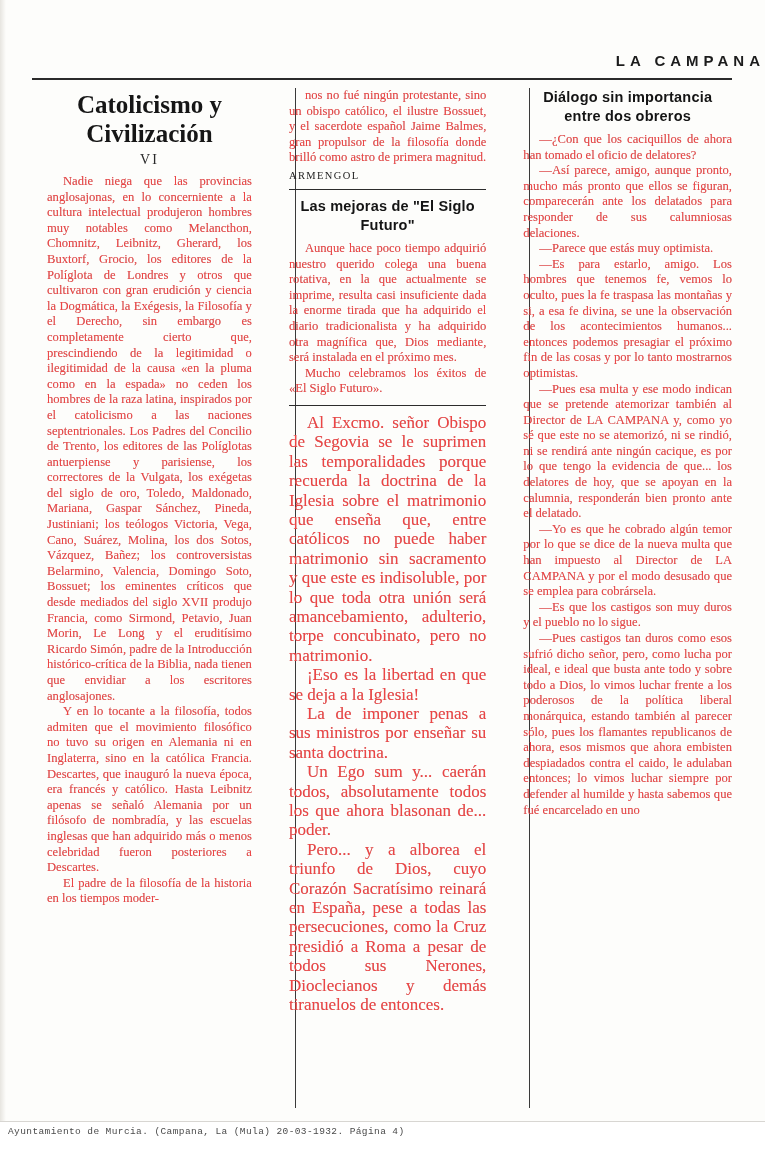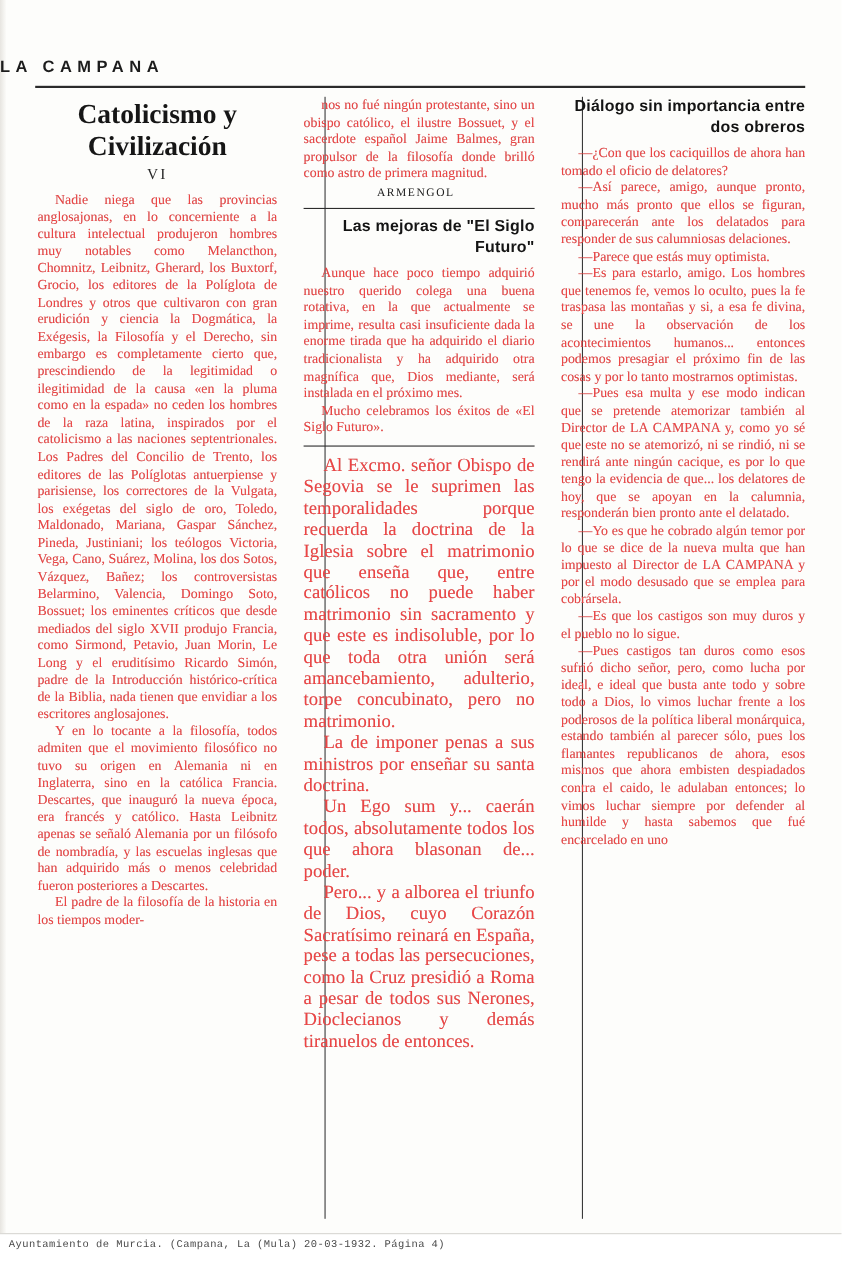--- a/index.html
+++ b/index.html
@@ -21,21 +21,21 @@
     left: 0; top: 0;
     width: 765px; height: 1150px;
     background: #fdfdfb;
   }
 
   
   .masthead {
     position: absolute;
     left: 0; top: 52px;
     width: 765px;
-    text-align: left;
+    text-align: right;
   }
   .masthead-title {
     display: inline-block;
     font-family: "Liberation Sans", sans-serif;
     font-weight: bold;
     font-size: 15px;
     letter-spacing: 5px;
     color: #1c1c1c;
   }
   .rule-top {
@@ -48,20 +48,21 @@
   
   .columns {
     position: absolute;
     left: 32px; top: 88px;
     width: 702px; height: 1020px;
     display: flex;
   }
   .col {
     position: relative;
     box-sizing: border-box;
+    margin-left: 13px;
   }
   .col-1 { width: 232px; padding: 0 12px 0 2px; }
   .col-2 { width: 234px; padding: 0 12px 0 12px; }
   .col-3 { width: 236px; padding: 0 2px 0 12px; }
 
   .vrule {
     position: absolute;
     top: 0;
     width: 1px;
     height: 1020px;
@@ -96,28 +97,28 @@
     letter-spacing: 2px;
     margin: 4px 0 6px 0;
     color: #2a2a2a;
   }
 
   .headline-sans {
     font-family: "Liberation Sans", sans-serif;
     font-weight: bold;
     font-size: 14.5px;
     line-height: 19px;
-    text-align: right;
+    text-align: center;
     margin: 0 0 6px 0;
     color: #141414;
     letter-spacing: 0.2px;
   }
 
   .signature {
-    text-align: center;
+    text-align: left;
     font-size: 10.5px;
     letter-spacing: 1.4px;
     margin: 4px 6px 6px 0;
     color: #222;
   }
 
   hr.sep {
     border: none;
     border-top: 1.6px solid #2c2c2c;
     margin: 8px 0 7px 0;
@@ -187,20 +188,21 @@
 
       <hr class="sep short">
 
       <h2 class="headline-sans">Las mejoras de "El Siglo Futuro"</h2>
       <p class="body">Aunque hace poco tiempo adquirió nuestro querido colega una buena rotativa, en la que actualmente se imprime, resulta casi insuficiente dada la enorme tirada que ha adquirido el diario tradicionalista y ha adquirido otra magnífica que, Dios mediante, será instalada en el próximo mes.</p>
       <p class="body">Mucho celebramos los éxitos de «El Siglo Futuro».</p>
 
       <hr class="sep short">
 
       <p class="body lead">Al Excmo. señor Obispo de Segovia se le suprimen las temporalidades porque recuerda la doctrina de la Iglesia sobre el matrimonio que enseña que, entre católicos no puede haber matrimonio sin sacramento y que este es indisoluble, por lo que toda otra unión será amancebamiento, adulterio, torpe concubinato, pero no matrimonio.</p>
+      <p class="body lead">¡Eso es la libertad en que se deja a la Iglesia!</p>
       <p class="body lead">La de imponer penas a sus ministros por enseñar su santa doctrina.</p>
       <p class="body lead">Un Ego sum y... caerán todos, absolutamente todos los que ahora blasonan de... poder.</p>
       <p class="body lead">Pero... y a alborea el triunfo de Dios, cuyo Corazón Sacratísimo reinará en España, pese a todas las persecuciones, como la Cruz presidió a Roma a pesar de todos sus Nerones, Dioclecianos y demás tiranuelos de entonces.</p>
     </div>
 
     <div class="col col-3">
       <h2 class="headline-sans">Diálogo sin importancia entre dos obreros</h2>
       <p class="body">—¿Con que los caciquillos de ahora han tomado el oficio de delatores?</p>
       <p class="body">—Así parece, amigo, aunque pronto, mucho más pronto que ellos se figuran, comparecerán ante los delatados para responder de sus calumniosas delaciones.</p>
       <p class="body">—Parece que estás muy optimista.</p>

